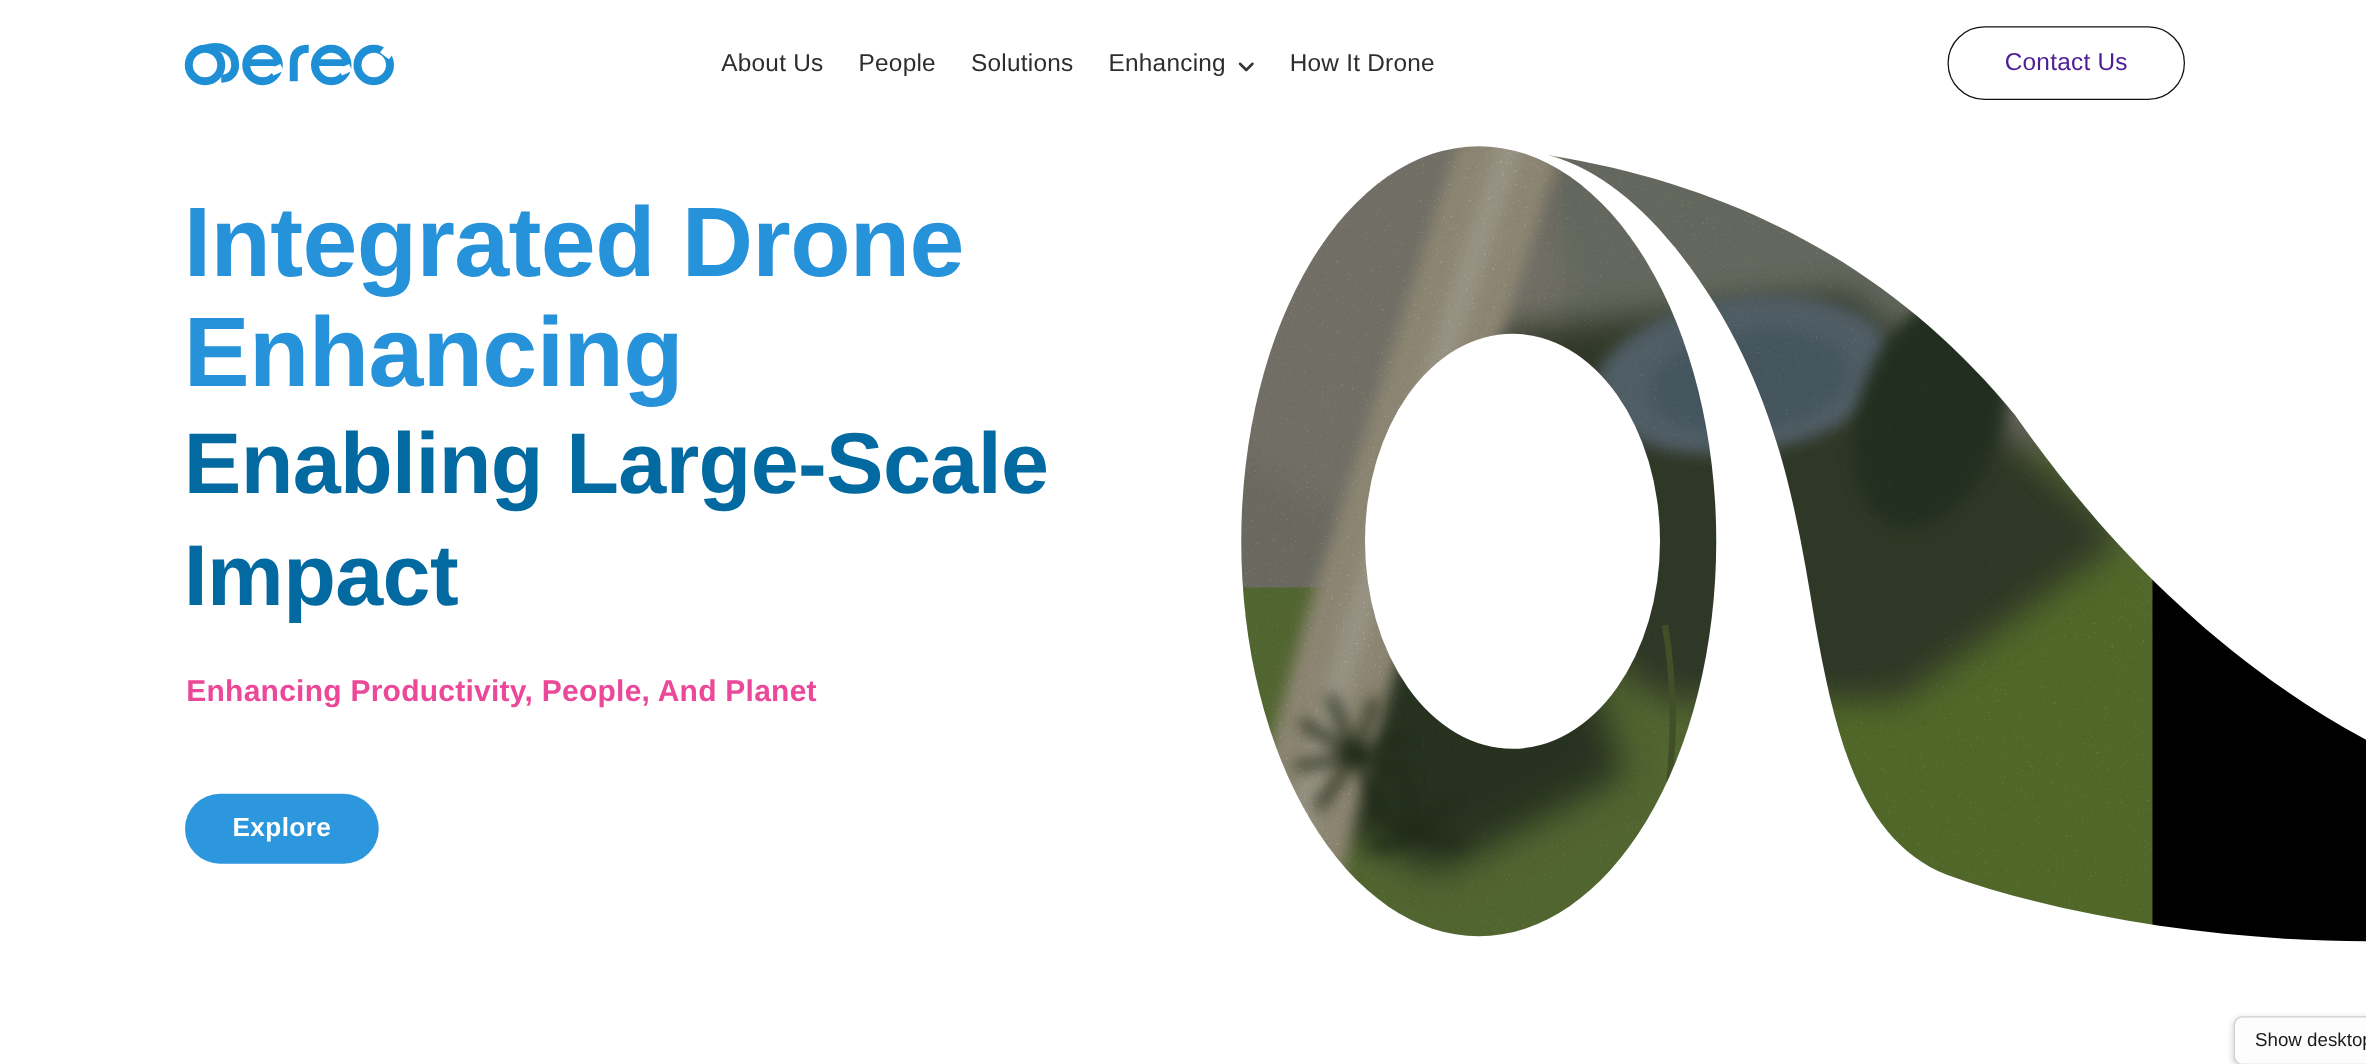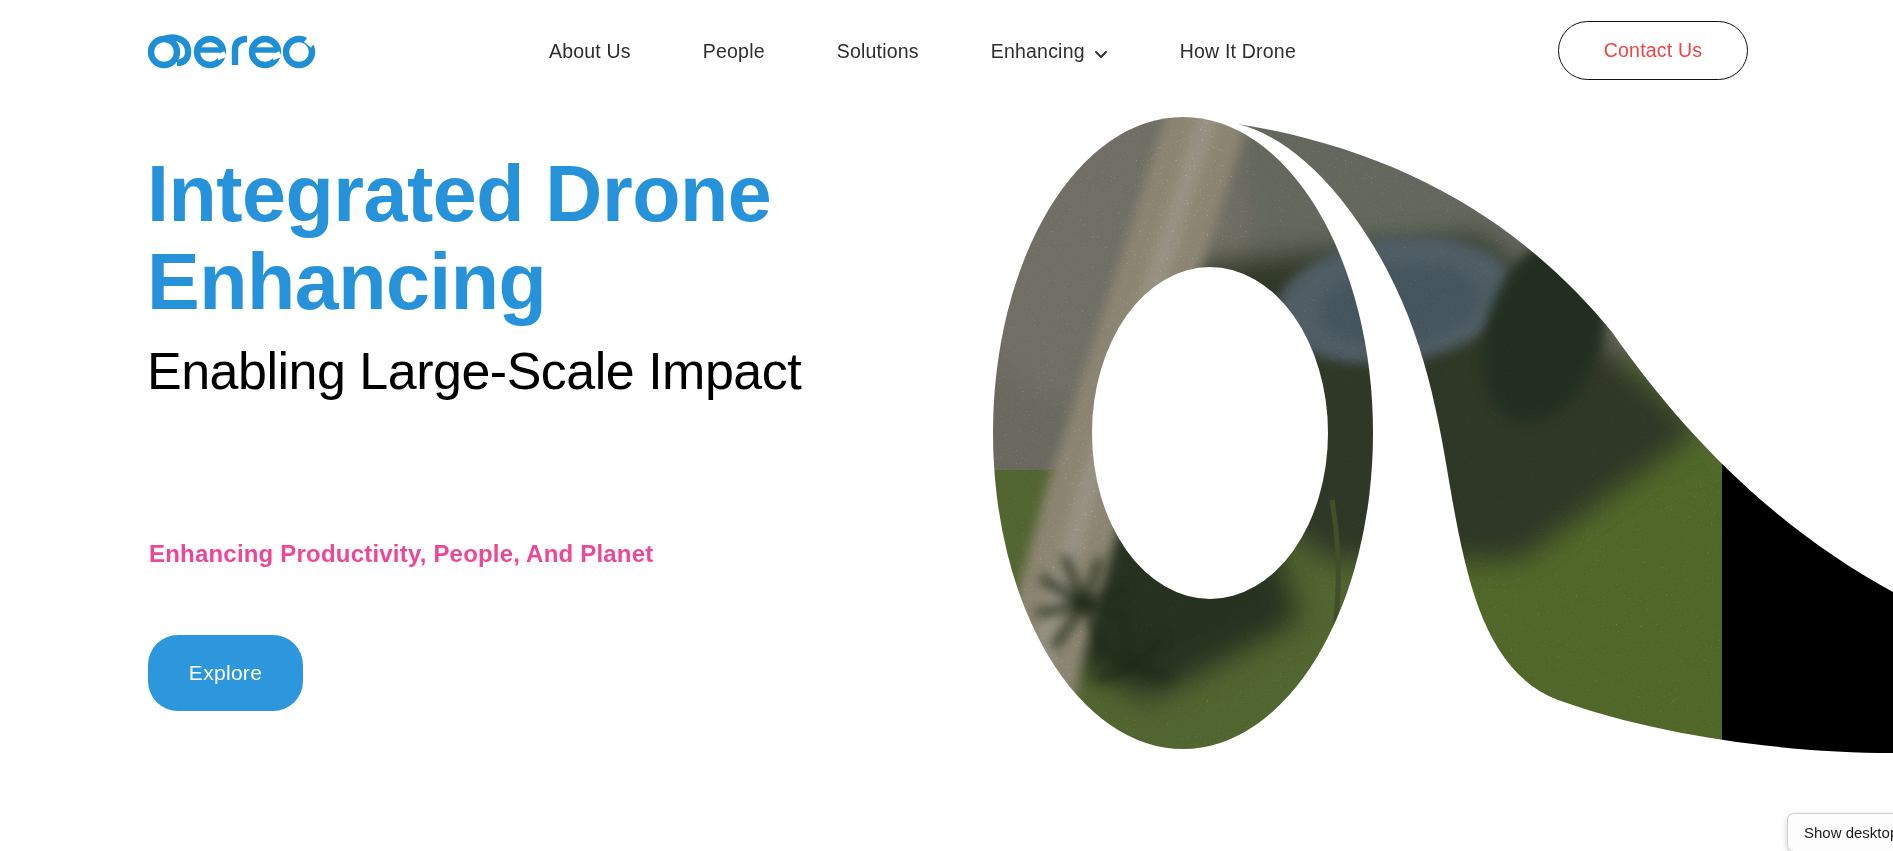--- a/index.html
+++ b/index.html
@@ -10,55 +10,55 @@
     background:#ffffff;
     overflow:hidden;
     font-family:"Liberation Sans", sans-serif;
     color:#1c1c1c;
   }
 
   
   .header { position:absolute; left:0; top:0; width:1893px; height:100px; background:#fff; }
   .logo { position:absolute; left:147px; top:26px; width:170px; height:46px; cursor:pointer; }
   .nav {
-    position:absolute; left:549px; top:38px;
-    display:flex; align-items:center; gap:72px;
+    position:absolute; left:577px; top:38px;
+    display:flex; align-items:center; gap:28px;
     font-size:19.5px; color:#2d2d2d;
   }
   .nav-item { display:flex; align-items:center; gap:9px; cursor:pointer; white-space:nowrap; letter-spacing:.2px; }
   .chev { display:inline-block; margin-top:3px; }
   .contact-btn {
     position:absolute; left:1558px; top:21px;
     width:190px; height:59px;
     border:1.6px solid #101010; border-radius:30px;
-    background:#fff; color:#ef4444;
+    background:#fff; color:#4c1d95;
     font-size:19.5px; font-family:"Liberation Sans",sans-serif;
     display:flex; align-items:center; justify-content:center;
     cursor:pointer; letter-spacing:.2px;
   }
 
   
   .hero-copy { position:absolute; left:147px; top:150px; width:760px; }
   .h1-accent {
     font-size:79px; line-height:88px; font-weight:800;
     color:#2692da; letter-spacing:-0.5px;
   }
   .h1-rest {
-    font-size:52px; line-height:90px; font-weight:400;
-    color:#000000; letter-spacing:-0.5px;
+    font-size:69px; line-height:90px; font-weight:700;
+    color:#0369a1; letter-spacing:-0.5px;
   }
   .hero-sub {
     position:absolute; left:149px; top:540px; width:700px;
     font-size:24px; font-weight:700; color:#ec4899; letter-spacing:.2px;
   }
   .explore-btn {
     position:absolute; left:148px; top:635px;
-    width:155px; height:76px;
+    width:155px; height:56px;
     background:#2c97dc; border:none; border-radius:30px;
-    color:#ffffff; font-size:21px; font-weight:400;
+    color:#ffffff; font-size:21px; font-weight:700;
     font-family:"Liberation Sans",sans-serif;
     display:flex; align-items:center; justify-content:center;
     cursor:pointer; letter-spacing:.3px;
   }
 
   
   .hero-art { position:absolute; left:0; top:0; width:1893px; height:851px; pointer-events:none; }
 
   
   .show-desktop {

